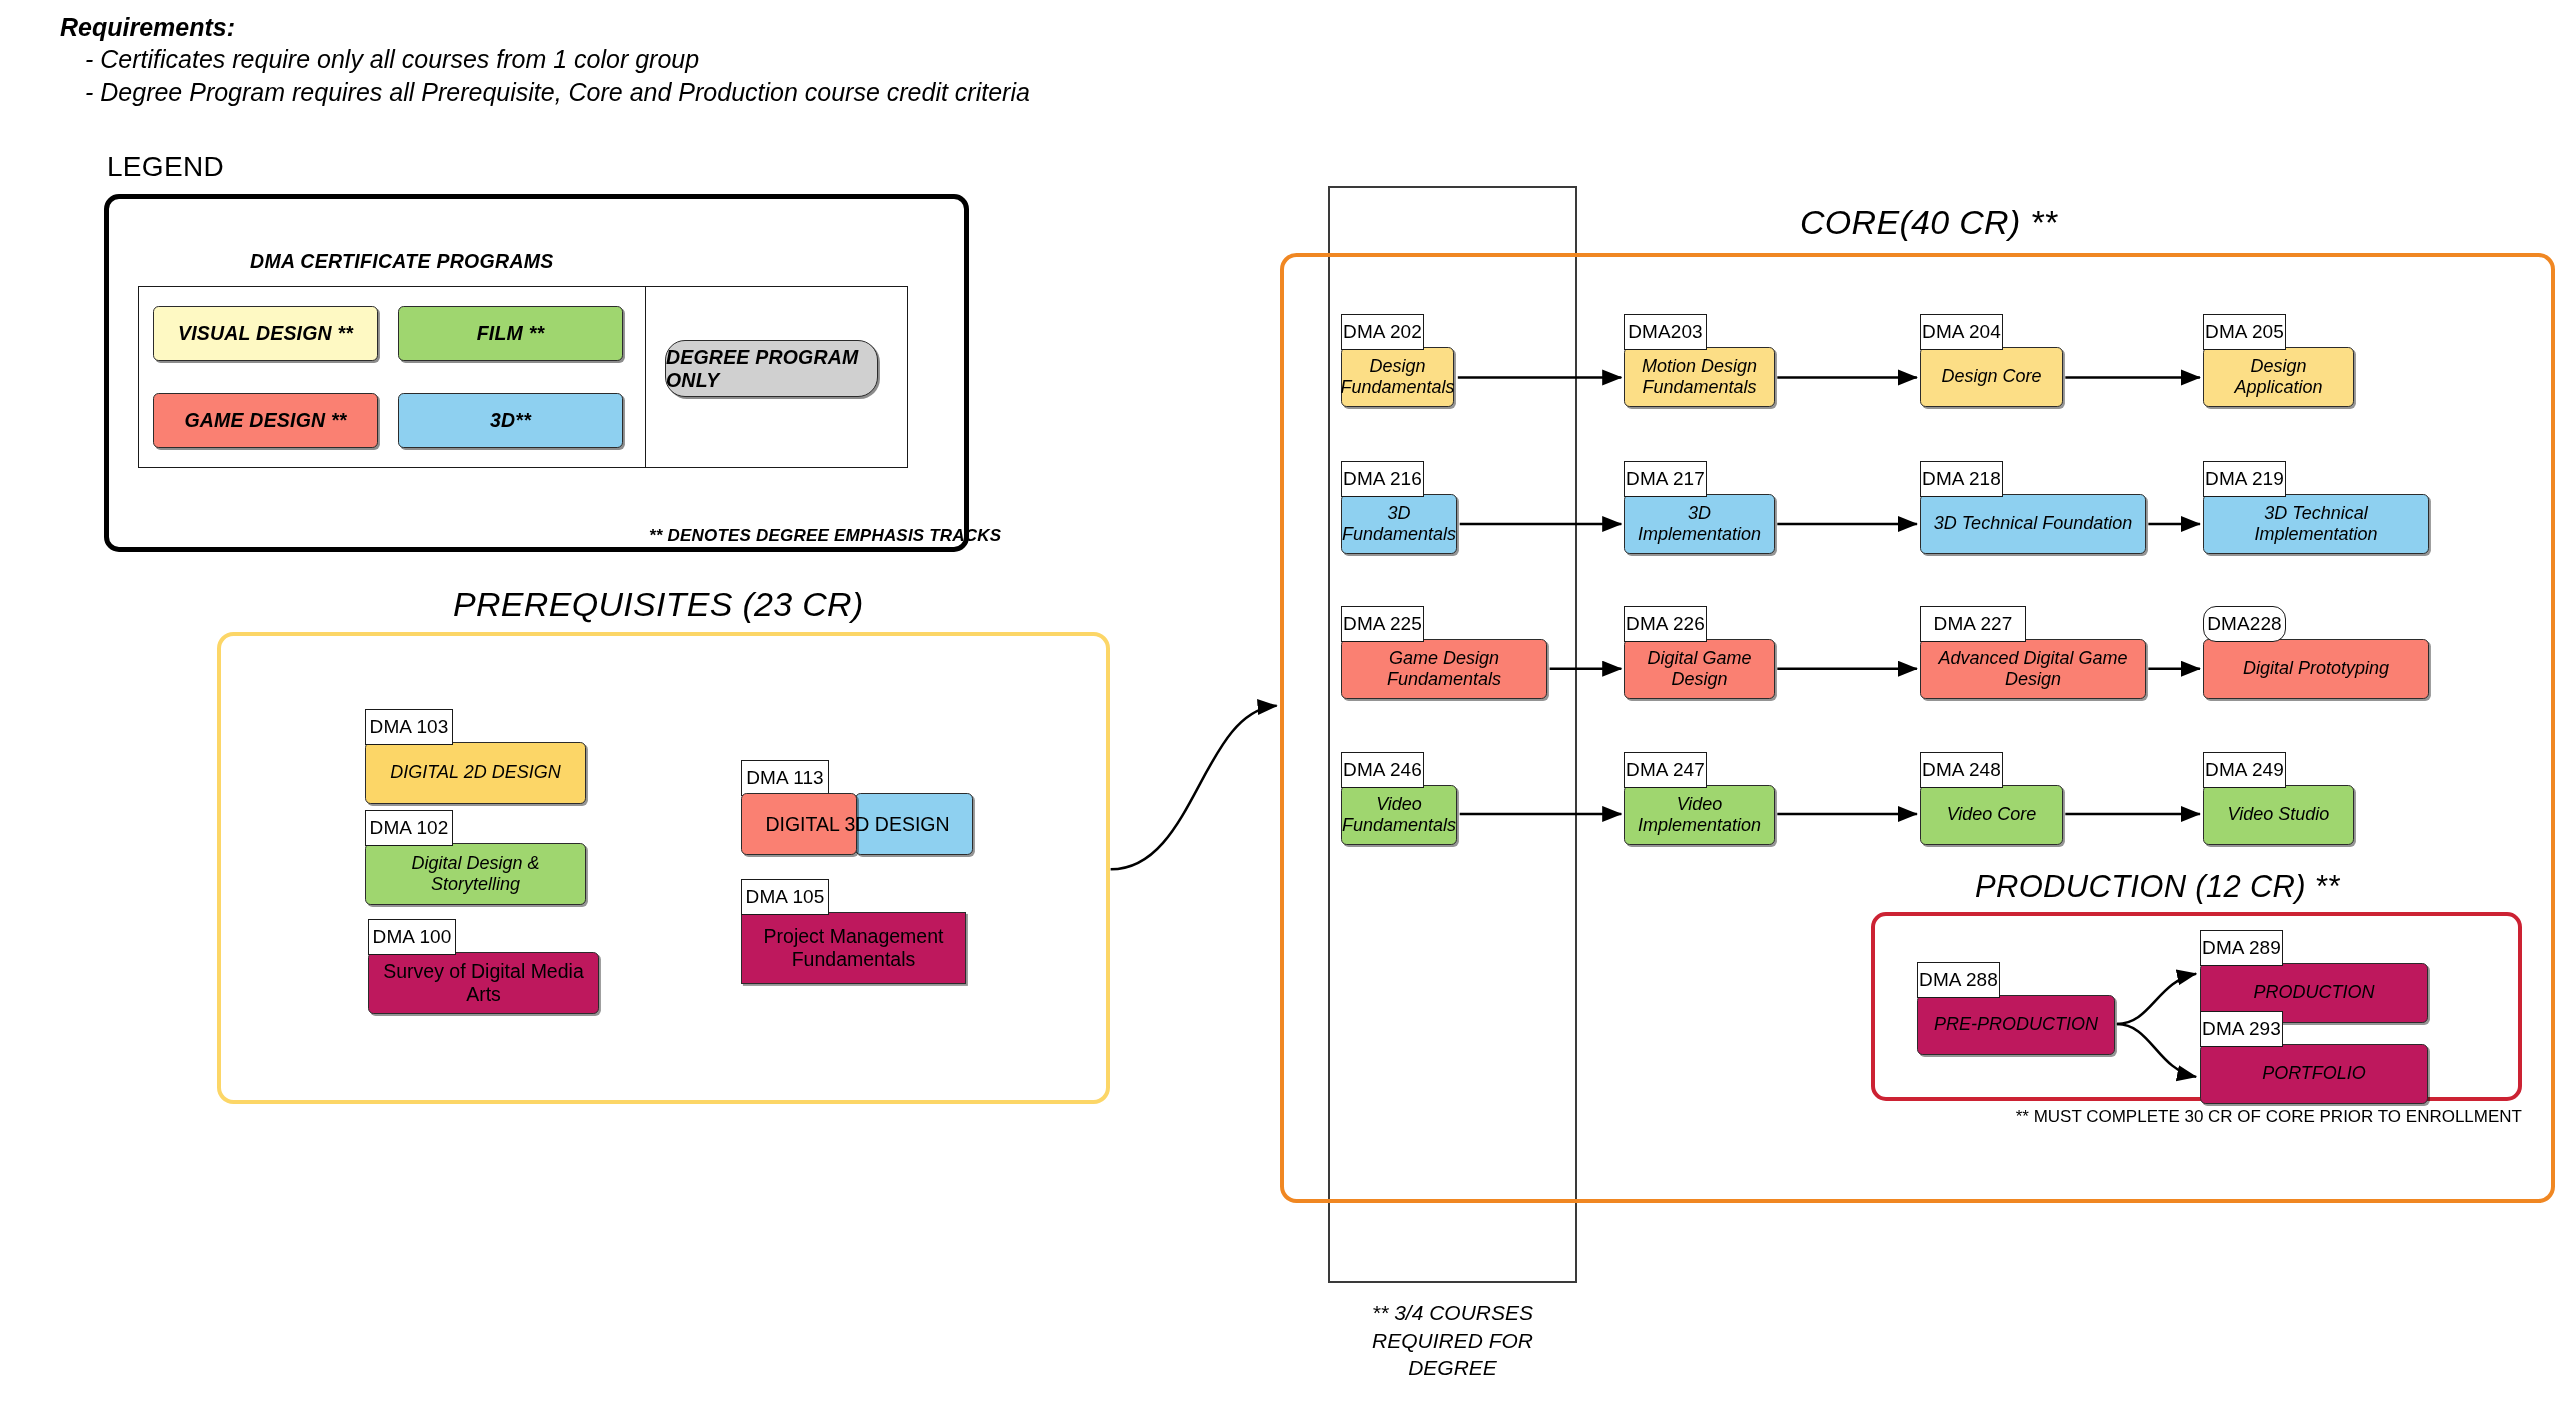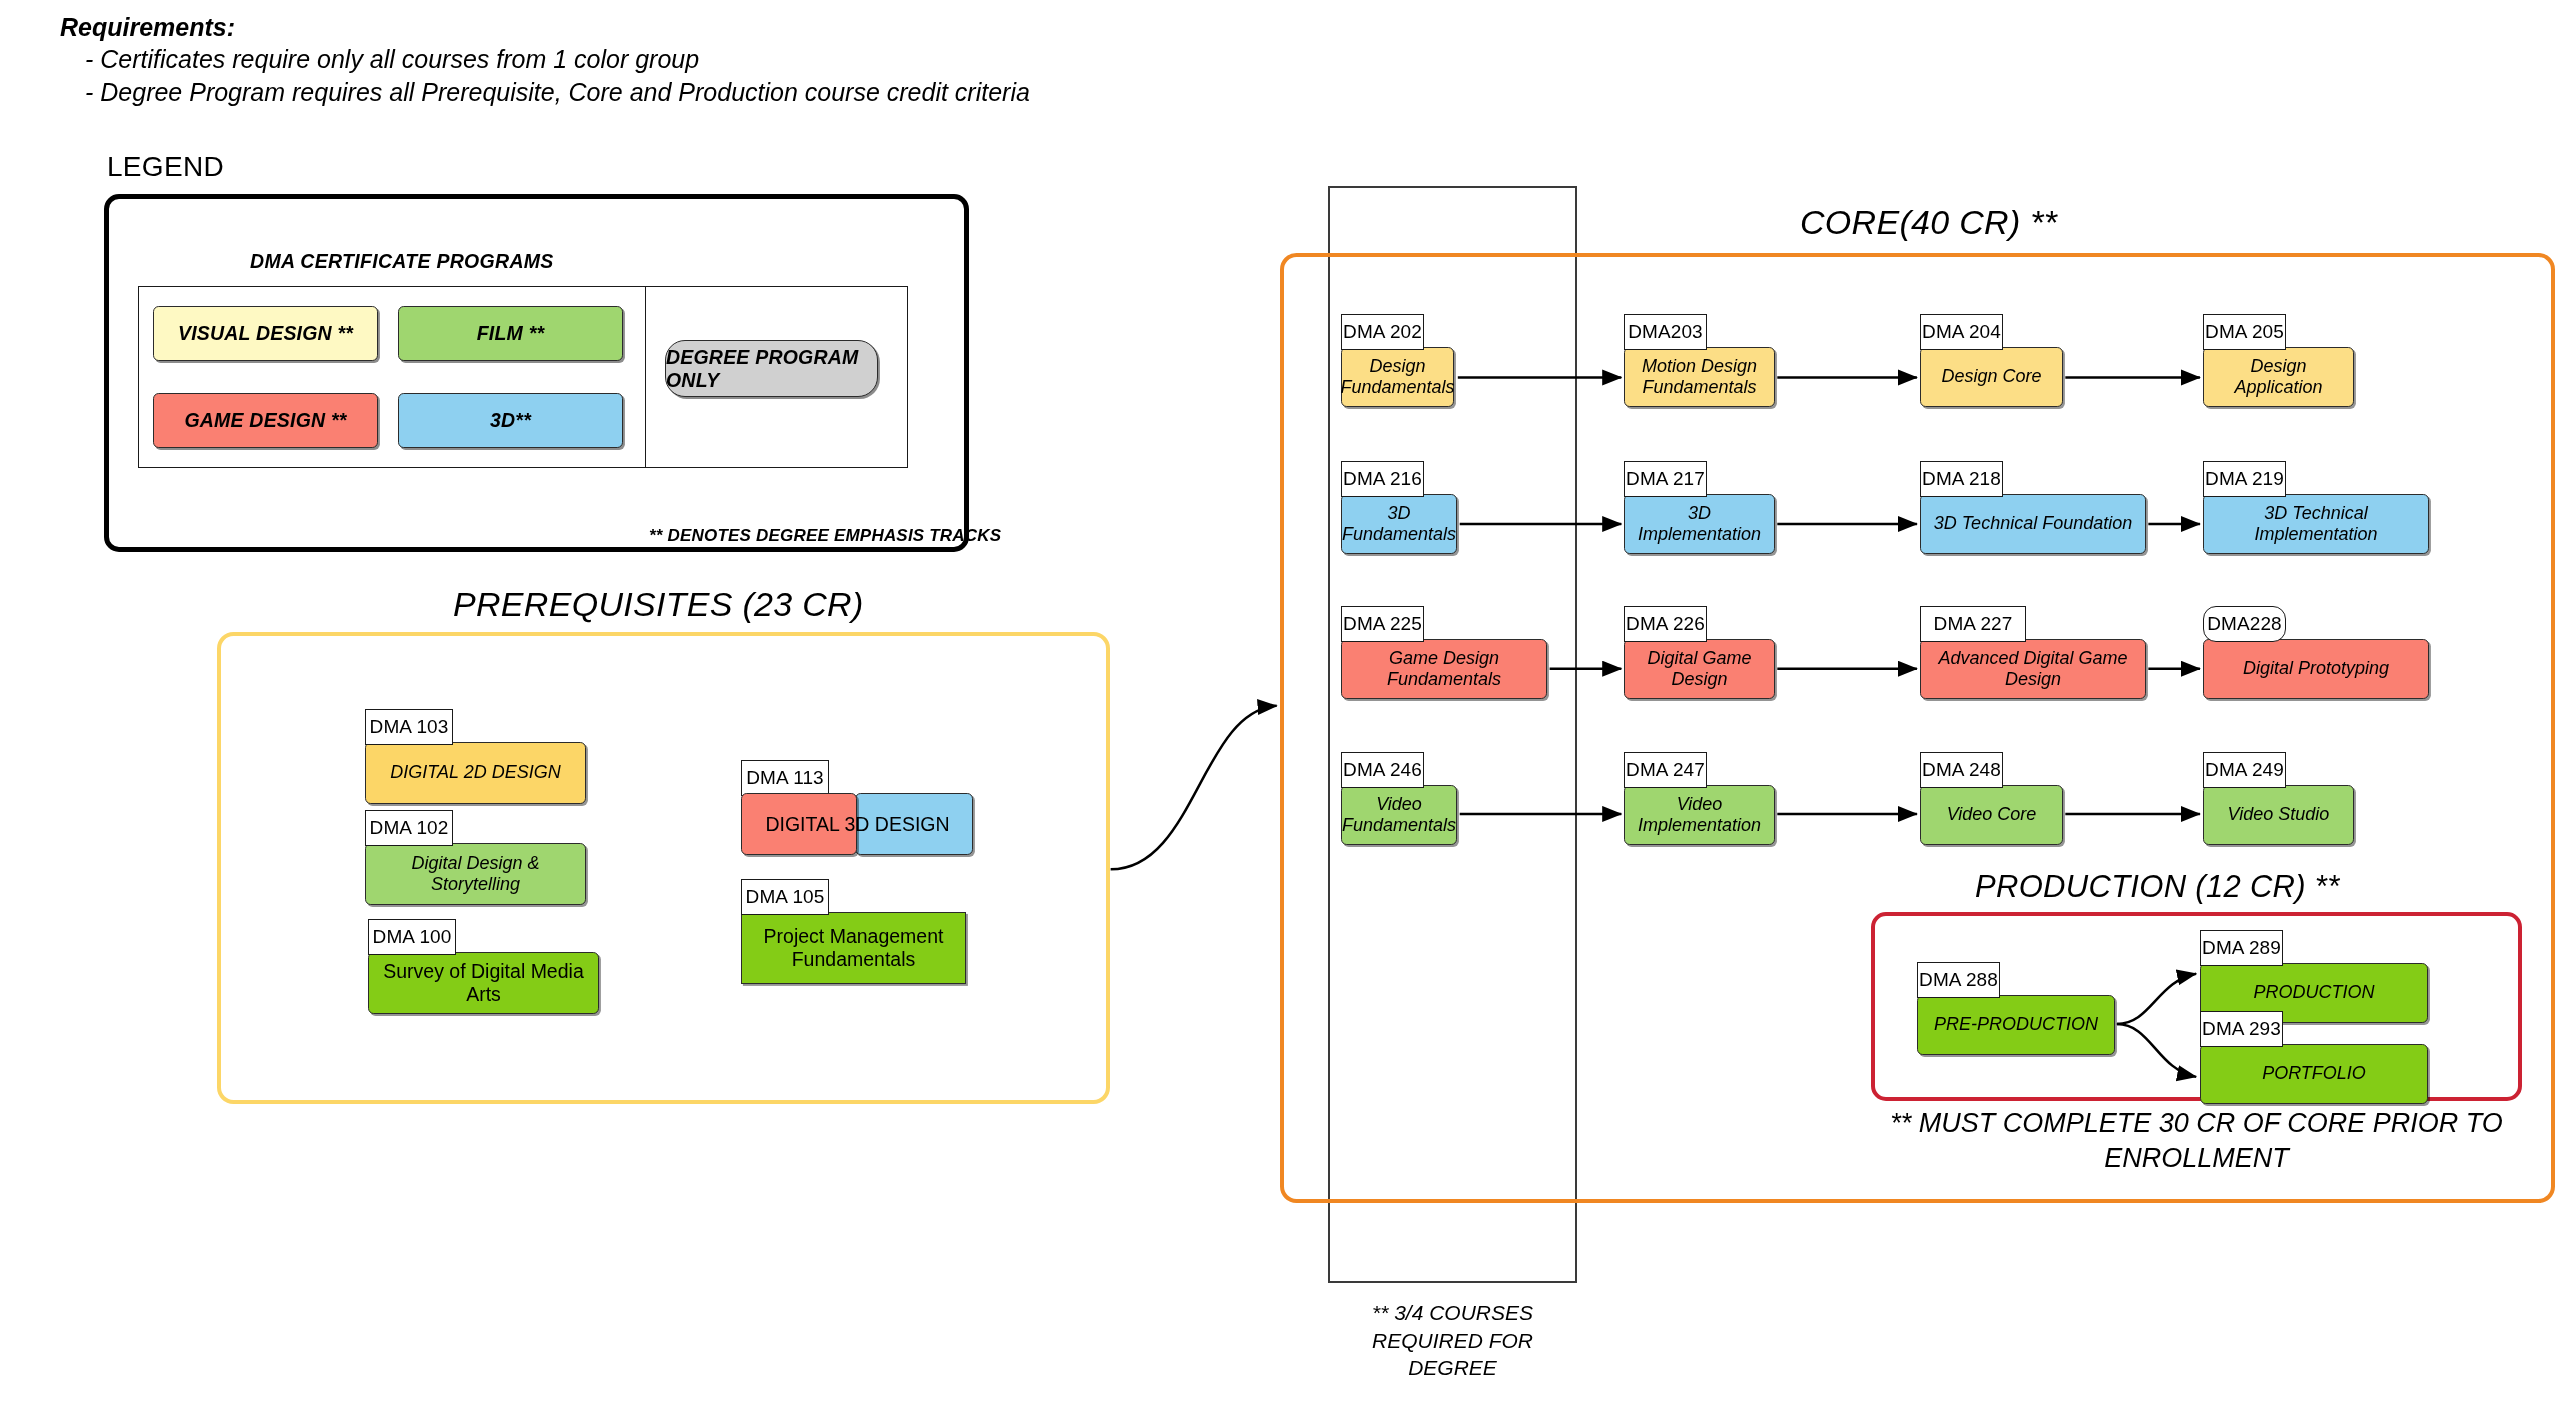--- a/index.html
+++ b/index.html
@@ -77,21 +77,21 @@
     font-style:italic;font-size:18px;line-height:1.18;padding:0 6.3px;
     z-index:1;
   }
   .node .body.plain{font-style:normal;font-size:19.5px;}
   .node .body.rounded{border-radius:5.7px;}
   .c-yellow{background:#FCD667;}
   .c-yellow-soft{background:#FCDE86;}
   .c-green{background:#9FD66F;}
   .c-red{background:#FA8072;}
   .c-blue{background:#8ED0F0;}
-  .c-grey{background:#84cc16;}
+  .c-grey{background:#be185d;}
 
   
   #degree-column{
     left:1328px;top:186px;width:249px;height:1097px;
     border:2.5px solid #3a3a3a;background:transparent;box-sizing:border-box;
   }
   #degree-column-note{
     left:1328px;top:1299px;width:249px;text-align:center;
     font-style:italic;font-size:21px;line-height:1.32;
   }
@@ -105,22 +105,22 @@
 
   
   #prod-title{
     left:1975px;top:869px;font-style:italic;font-size:31px;white-space:nowrap;letter-spacing:0.3px;
   }
   #prod-box{
     left:1871px;top:912px;width:651px;height:189px;
     border:4.4px solid #CC2233;border-radius:15px;background:transparent;box-sizing:border-box;
   }
   #prod-note{
-    left:1871px;top:1106px;width:651px;text-align:center;
-    font-style:italic;font-size:27px;line-height:1.30;
+    left:1871px;top:1106px;width:651px;text-align:right;
+    font-size:17px;line-height:1.30;
   }
 
   
   #wires{position:absolute;left:0;top:0;width:2576px;height:1411px;pointer-events:none;z-index:5;}
 </style>
 </head>
 <body>
 
 <div class="abs" id="requirements">
   <div class="req-title">Requirements:</div>

